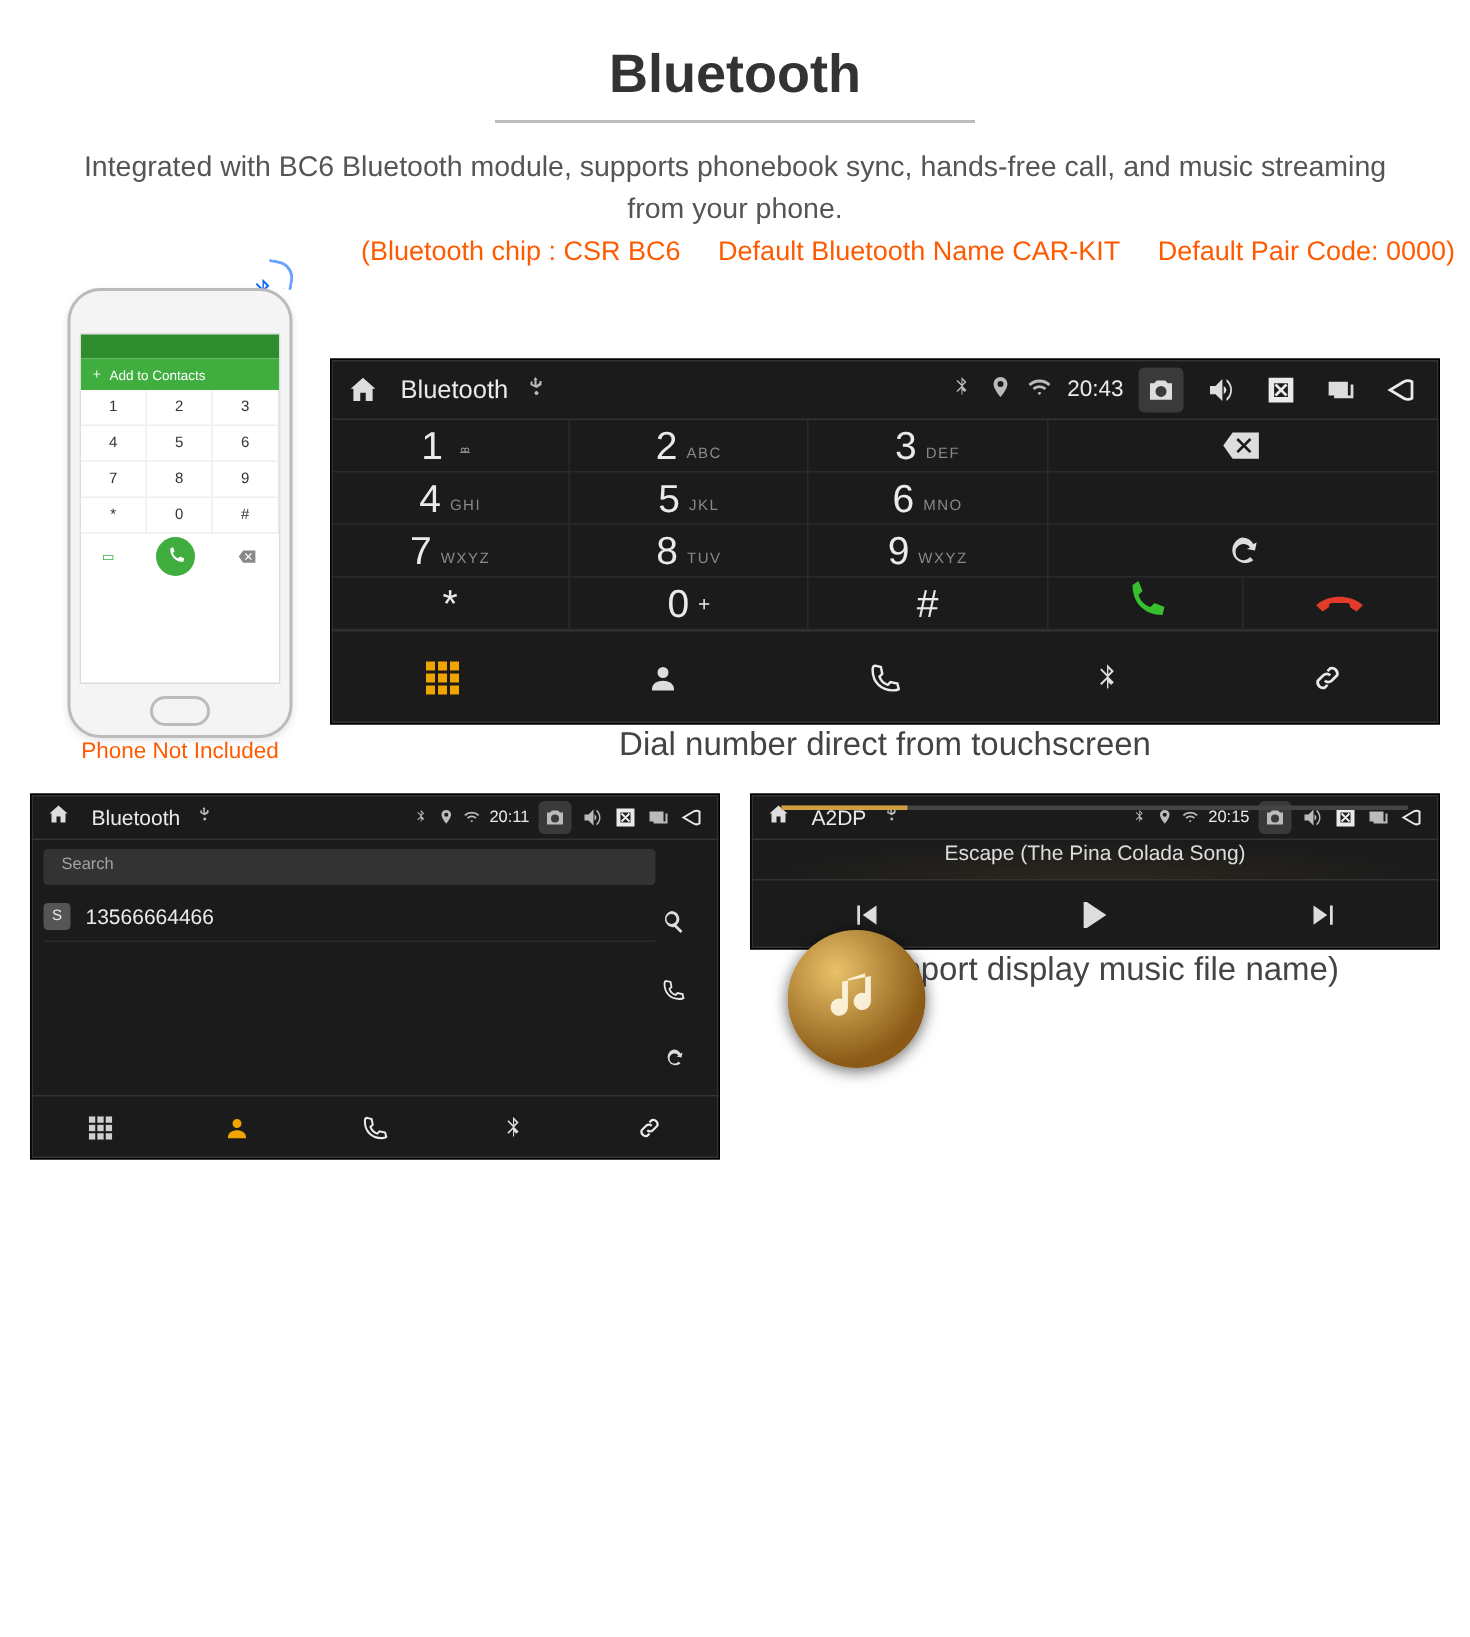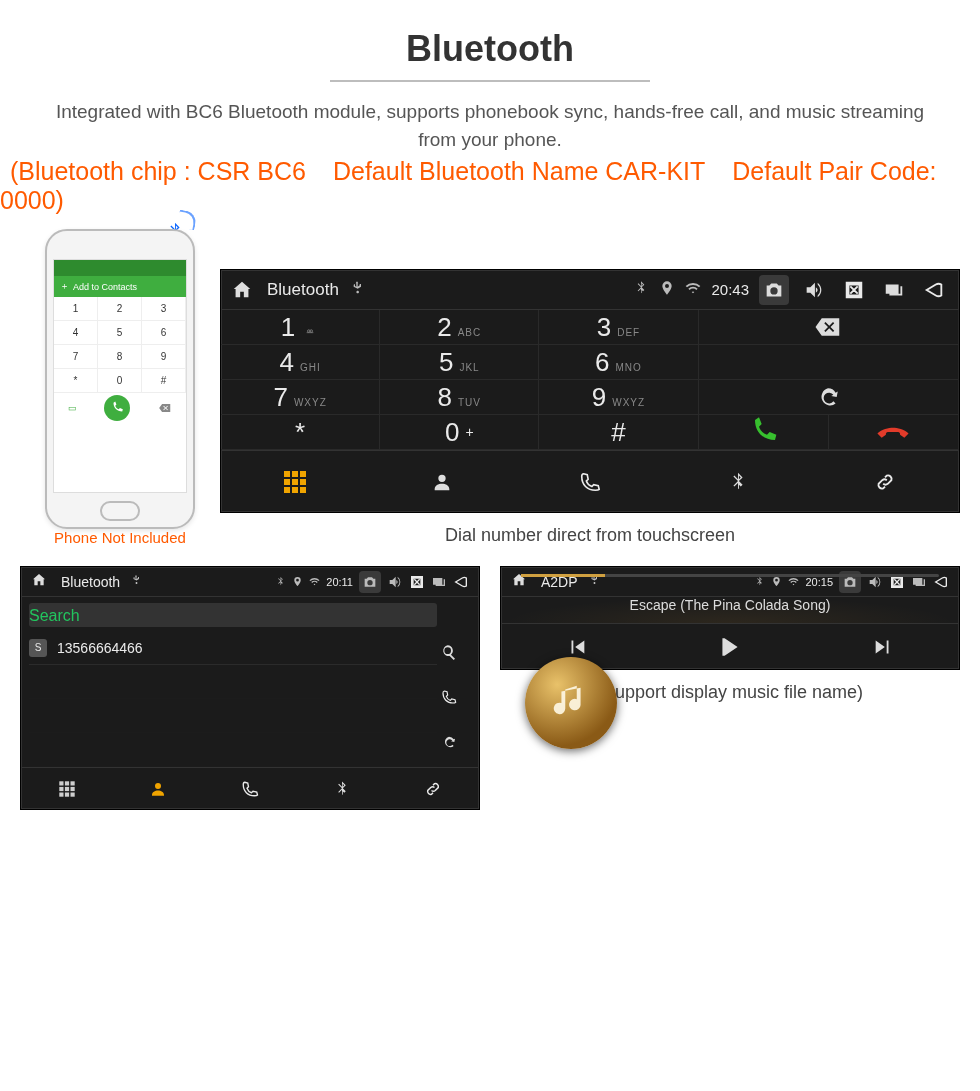--- a/index.html
+++ b/index.html
@@ -26,22 +26,22 @@
     border-top: 2px solid #bdbdbd;
   }
   .intro {
     text-align: center;
     font-size: 19px;
     color: #555;
     padding: 0 40px;
     line-height: 1.45;
   }
   .specs {
-    text-align: left;
-    font-size: 25px;
+    text-align: right;
+    font-size: 18px;
     color: #ff5a00;
     margin-top: 4px;
   }
   .specs span { margin: 0 10px; }
   .top-row {
     display: flex;
     align-items: flex-end;
     margin-top: 14px;
     padding: 0 20px;
   }
@@ -191,23 +191,23 @@
     display:grid;
     grid-template-columns:repeat(3,6px);
     grid-template-rows:repeat(3,6px);
     gap:2px;
   }
   .grid-icon span { background:#f0a400; width:6px; height:6px; }
   .grid-icon.grey span { background:#cfcfcf; }
 
   .caption {
     text-align:center;
-    font-size:18px;
+    font-size:22px;
     color:#444;
-    margin-top:12px;
+    margin-top:0;
   }
   .caption .sub { display:block; }
 
   .bottom-row {
     display:flex;
     gap:20px;
     padding:0 20px;
     margin-top:20px;
     align-items:flex-start;
   }
@@ -217,23 +217,23 @@
     display:flex;
     flex-direction:column;
   }
   .small-unit .status-bar { height:30px; font-size:12px; }
   .small-unit .status-bar .title { font-size:14px; }
   .search-field {
     margin:6px 42px 4px 8px;
     height:24px;
     background:#333;
     border-radius:3px;
-    font-size:16px;
-    color:#22c55e;
-    padding:4px 0;
+    font-size:11px;
+    color:#a3a3a3;
+    padding:4px 12px;
   }
   .contacts-body {
     flex:1;
     position:relative;
     padding:0 42px 0 8px;
   }
   .contact-row {
     display:flex;
     align-items:center;
     gap:10px;

